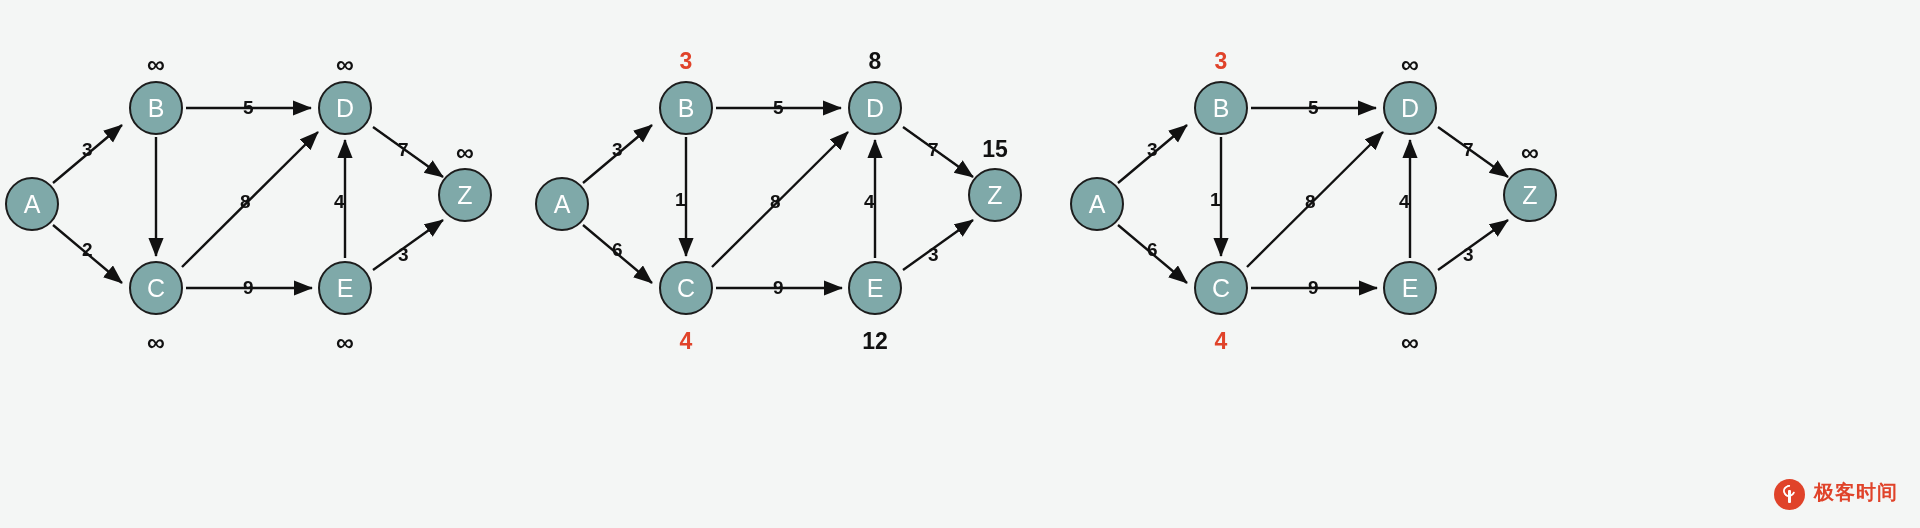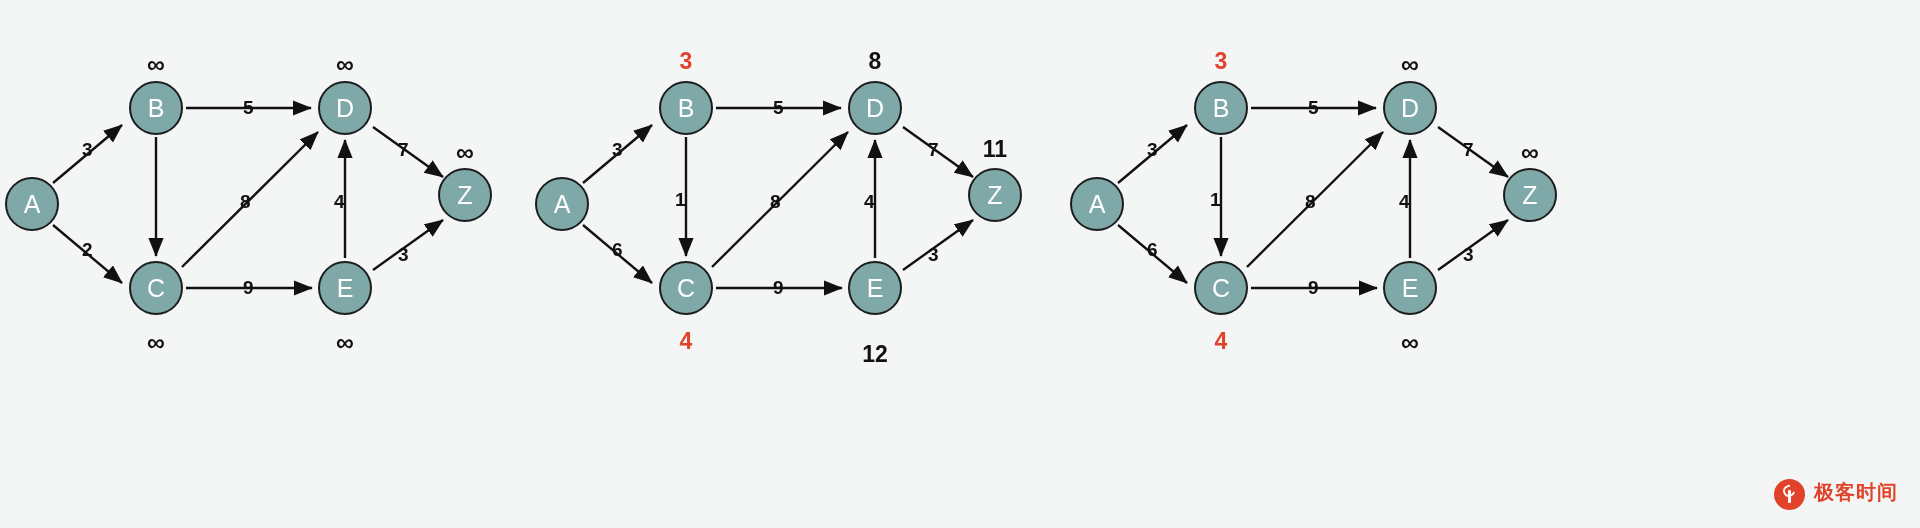--- a/index.html
+++ b/index.html
@@ -200,23 +200,23 @@
       </div>
     <div class="node" style="left:328px;top:261px;">
         <span>E</span>
       </div>
     <div class="node" style="left:448px;top:168px;">
         <span>Z</span>
       </div>
 
     <div class="dist red" style="left:139px;top:50px;width:54px;">3</div>
     <div class="dist" style="left:328px;top:50px;width:54px;">8</div>
-    <div class="dist" style="left:448px;top:138px;width:54px;">11</div>
+    <div class="dist" style="left:448px;top:138px;width:54px;">15</div>
     <div class="dist red" style="left:139px;top:330px;width:54px;">4</div>
-    <div class="dist" style="left:328px;top:343px;width:54px;">12</div>
+    <div class="dist" style="left:328px;top:330px;width:54px;">12</div>
 
     <div class="wlabel" style="left:92px;top:140px;">3</div>
     <div class="wlabel" style="left:92px;top:240px;">6</div>
     <div class="wlabel" style="left:253px;top:98px;">5</div>
     <div class="wlabel" style="left:155px;top:190px;">1</div>
     <div class="wlabel" style="left:250px;top:192px;">8</div>
     <div class="wlabel" style="left:253px;top:278px;">9</div>
     <div class="wlabel" style="left:344px;top:192px;">4</div>
     <div class="wlabel" style="left:408px;top:140px;">7</div>
     <div class="wlabel" style="left:408px;top:245px;">3</div>

